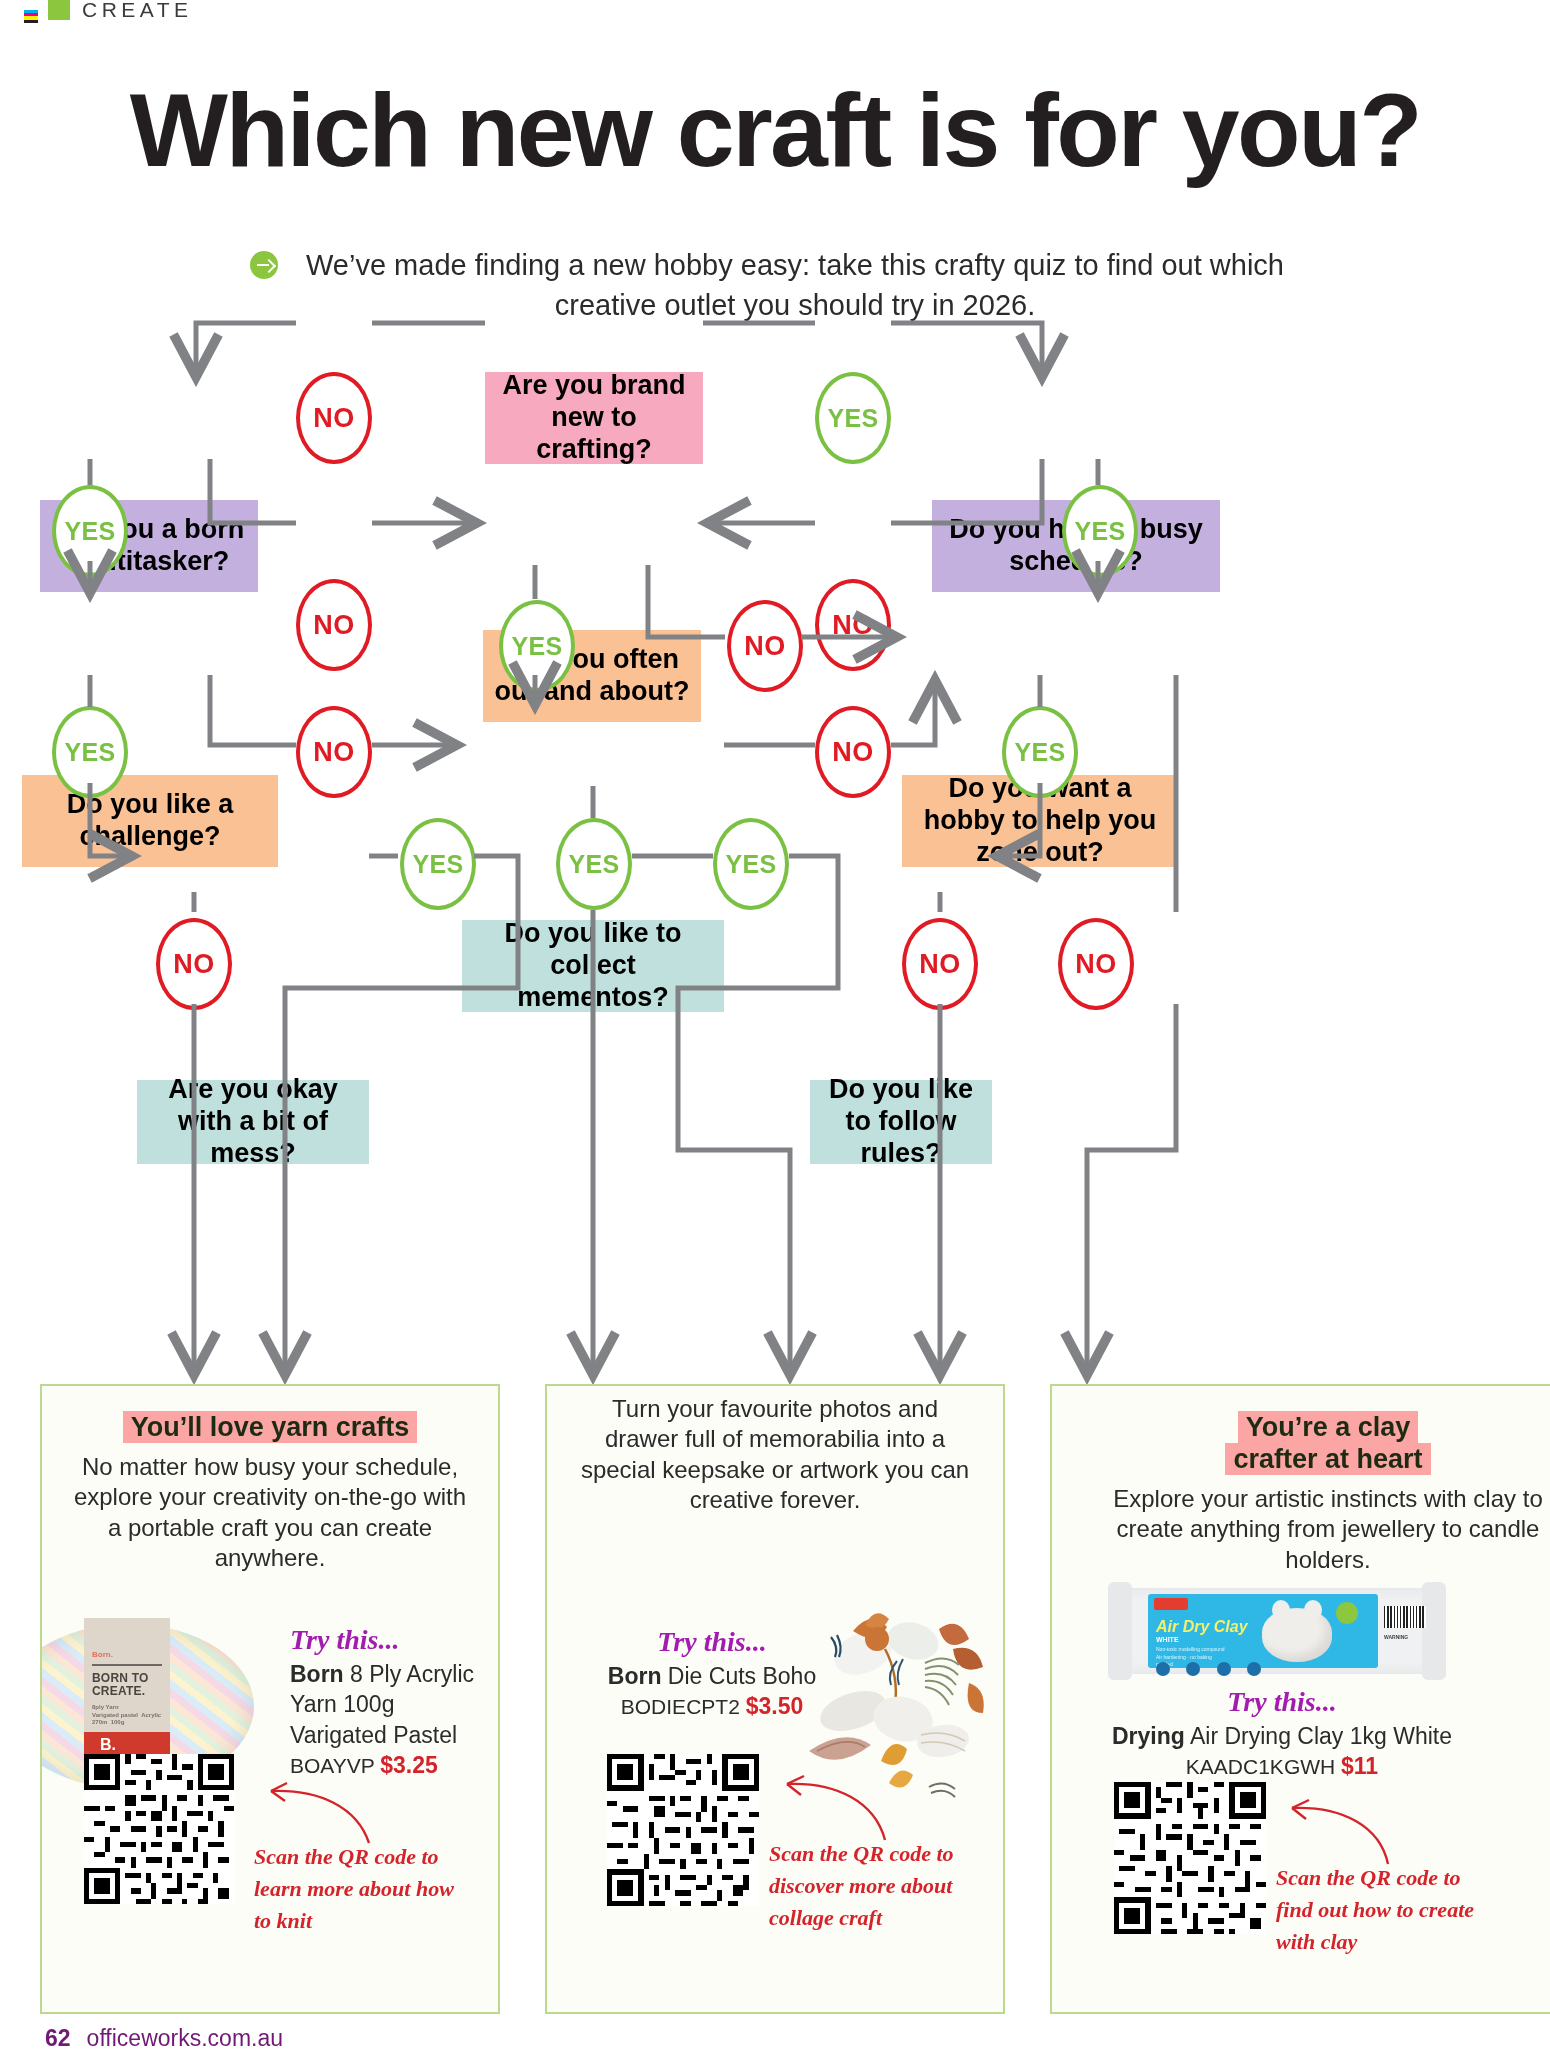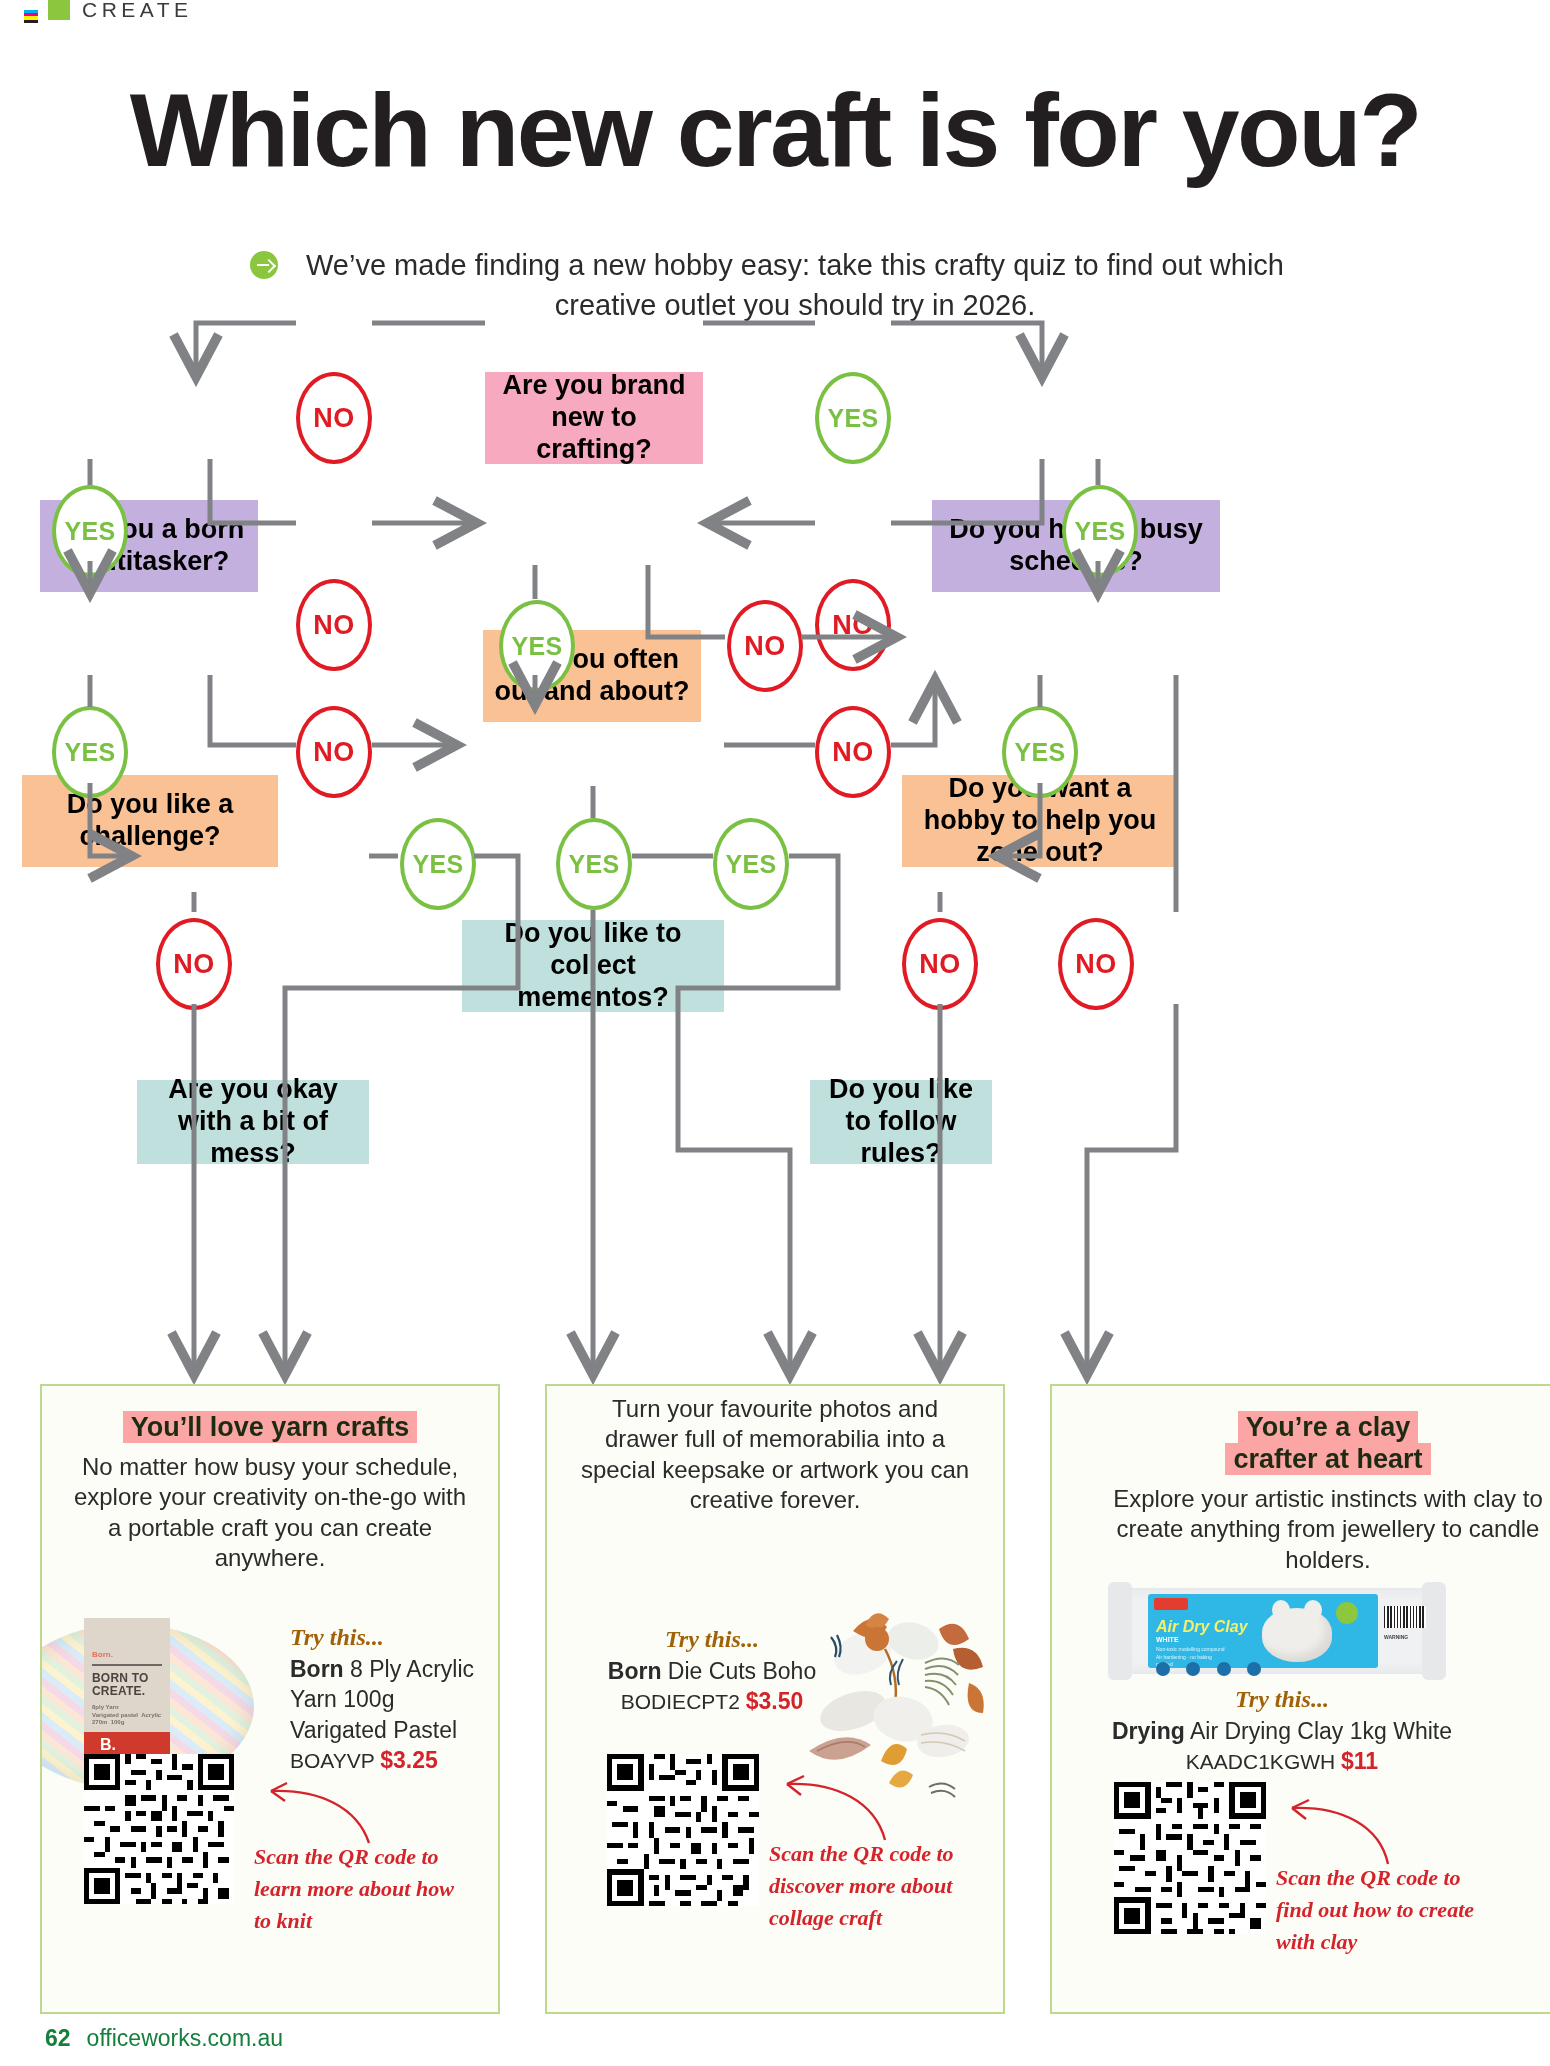--- a/index.html
+++ b/index.html
@@ -87,33 +87,33 @@
   .card-head span {
     background:#fca5a5; padding:1px 8px; box-decoration-break:clone;
     -webkit-box-decoration-break:clone;
   }
   .card-body {
     text-align:center; font-size:24px; line-height:1.27; margin:8px 28px 0 28px;
     color:#2b2b2b;
   }
   .try-this {
     font-family:"Liberation Serif", serif; font-style:italic; font-weight:700;
-    color:#a16207; font-size:24px;
+    color:#a21caf; font-size:28px;
   }
   .prod { font-size:23px; line-height:1.32; color:#2b2b2b; }
   .prod b { font-weight:800; }
   .sku { font-size:21px; color:#2b2b2b; }
   .price { color:#d4232a; font-weight:800; font-size:23px; }
   .scan-note {
     font-family:"Liberation Serif", serif; font-style:italic; font-weight:700;
     color:#d4232a; font-size:22px; line-height:1.45;
   }
 
   
-  .footer { position:absolute; left:45px; bottom:14px; font-size:23px; color:#15803d; }
+  .footer { position:absolute; left:45px; bottom:14px; font-size:23px; color:#701a75; }
   .footer b { font-weight:800; margin-right:16px; }
 
   
   .yarn { position:absolute; border-radius:50%; }
   .qr { position:absolute; background:#fff; }
 </style>
 </head>
 <body>
 
 <div class="topbar" data-name="section-header-bar">

